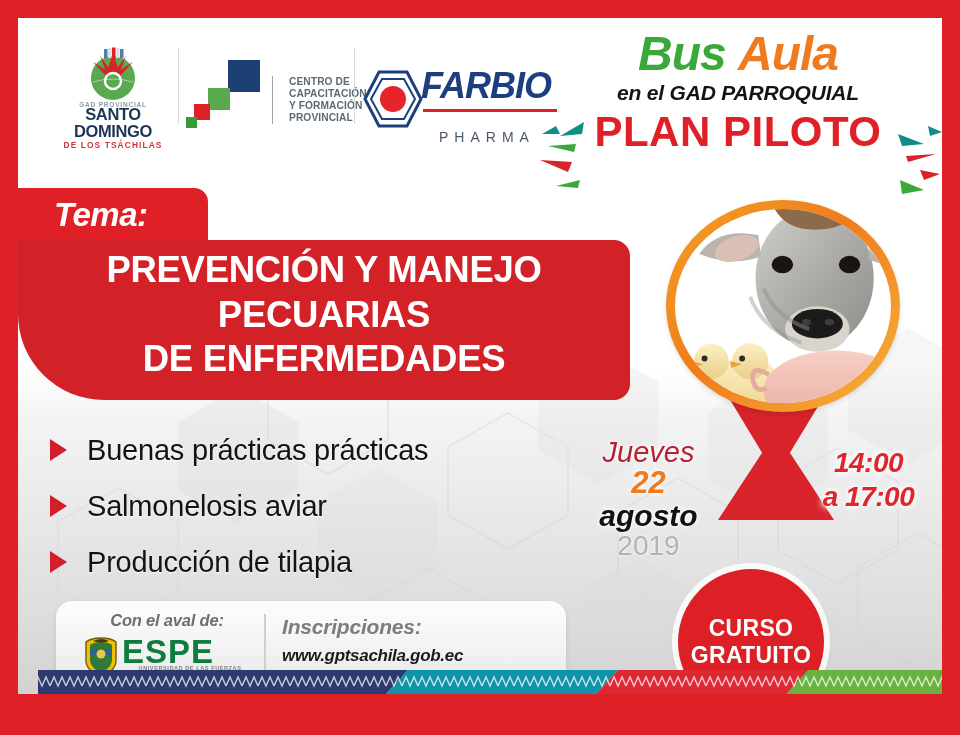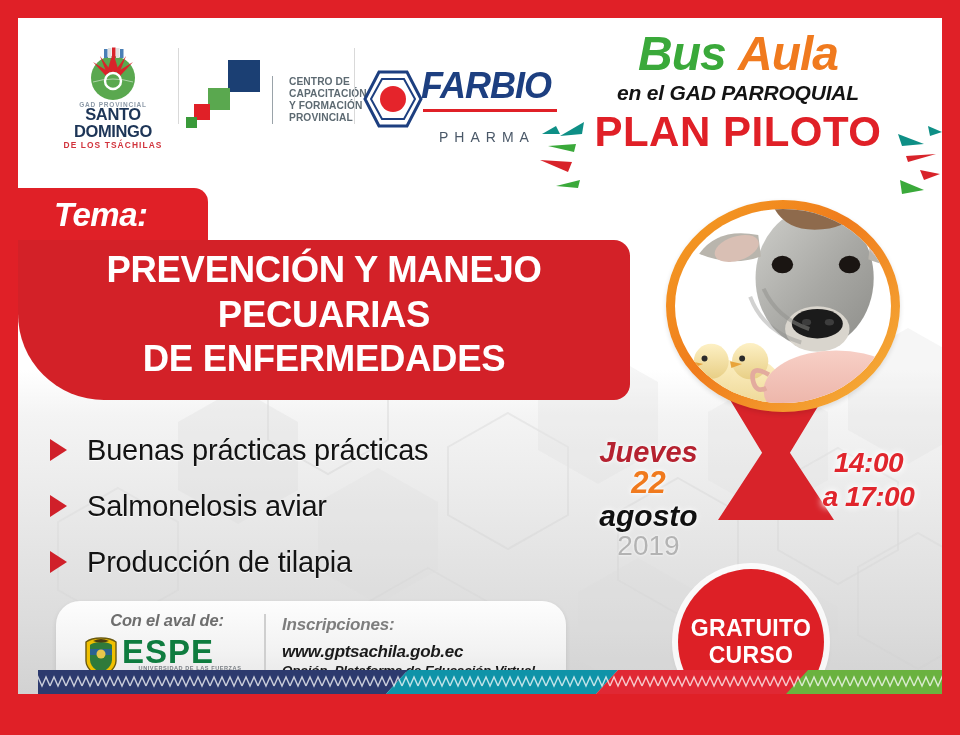--- a/index.html
+++ b/index.html
@@ -164,21 +164,21 @@
     background:#ffffff;
     overflow:hidden;
   }
 
   
   .animals{position:absolute;left:0;top:0;width:290px;height:232px;}
 
   
   .dateblock{position:absolute;left:558px;top:420px;width:145px;text-align:center;}
   .d-jueves{
-    font-size:29px;font-weight:bold;font-style:italic;color:#b52230;
+    font-size:29px;font-weight:normal;font-style:italic;color:#b52230;
     line-height:1;text-shadow:0 0 3px #fff,0 0 6px #fff;
   }
   .d-22{
     font-size:31px;font-weight:bold;font-style:italic;color:#f07a1e;
     line-height:1.05;text-shadow:0 0 3px #fff,0 0 6px #fff;
   }
   .d-mes{
     font-size:30px;font-weight:bold;font-style:italic;color:#111111;
     line-height:1.05;text-shadow:0 0 3px #fff,0 0 6px #fff;
   }
@@ -204,21 +204,21 @@
   }
   .badge div{
     text-align:center;color:#ffffff;
     font-size:23px;font-weight:bold;line-height:1.18;letter-spacing:.3px;
   }
 
   
   .footer-pill{
     position:absolute;left:38px;top:583px;width:510px;height:92px;
     background:linear-gradient(180deg,#fdfdfd 0%,#f2f2f2 55%,#e4e4e4 100%);
-    border-radius:24px;
+    border-radius:16px;
     box-shadow:0 2px 5px rgba(0,0,0,.10);
   }
   .aval{position:absolute;left:22px;top:10px;width:178px;text-align:center;}
   .aval-label{
     font-size:16.5px;font-weight:bold;font-style:italic;color:#6e6e6e;
     letter-spacing:-.2px;
   }
   .espe{position:relative;margin-top:5px;height:48px;}
   .espe-shield{position:absolute;left:6px;top:2px;width:34px;height:42px;}
   .espe-word{
@@ -230,21 +230,21 @@
     position:absolute;left:46px;top:30px;font-size:5.6px;font-weight:bold;
     color:#7a7f85;letter-spacing:.55px;
   }
   .espe-l2{
     position:absolute;left:46px;top:38px;font-size:5.6px;font-weight:bold;
     color:#7a7f85;letter-spacing:.55px;
   }
   .pill-div{position:absolute;left:208px;top:13px;width:1.5px;height:66px;background:#cfcfcf;}
   .insc{position:absolute;left:226px;top:14px;width:272px;}
   .insc-label{
-    font-size:17px;font-weight:bold;font-style:italic;color:#7d7d7d;
+    font-size:21px;font-weight:bold;font-style:italic;color:#7d7d7d;
     letter-spacing:-.2px;
   }
   .insc-url{
     font-size:17px;font-weight:bold;font-style:italic;color:#1b1b1b;
     margin-top:7px;letter-spacing:-.3px;
   }
   .insc-opt{
     font-size:13.5px;font-weight:bold;font-style:italic;color:#1b1b1b;
     margin-top:1px;letter-spacing:-.2px;
   }
@@ -478,22 +478,22 @@
       <div class="d-anio">2019</div>
     </div>
 
     <div class="timeblock">
       <div>14:00</div>
       <div>a 17:00</div>
     </div>
 
     <div class="badge">
       <div>
+        <div>CURSO</div>
         <div>GRATUITO</div>
-        <div>CURSO</div>
       </div>
     </div>
 
     <div class="footer-pill">
       <div class="aval">
         <div class="aval-label">Con el aval de:</div>
         <div class="espe">
           <svg class="espe-shield" viewBox="0 0 34 42">
             <path d="M17 1 C27 1 32 5 32 5 L32 24 C32 34 17 41 17 41 C17 41 2 34 2 24 L2 5 C2 5 7 1 17 1 Z" fill="#f0c000" stroke="#6b5a10" stroke-width="1.4"></path>
             <path d="M17 5 C25 5 28 8 28 8 L28 23 C28 31 17 36 17 36 C17 36 6 31 6 23 L6 8 C6 8 9 5 17 5 Z" fill="#2f7a3a"></path>

